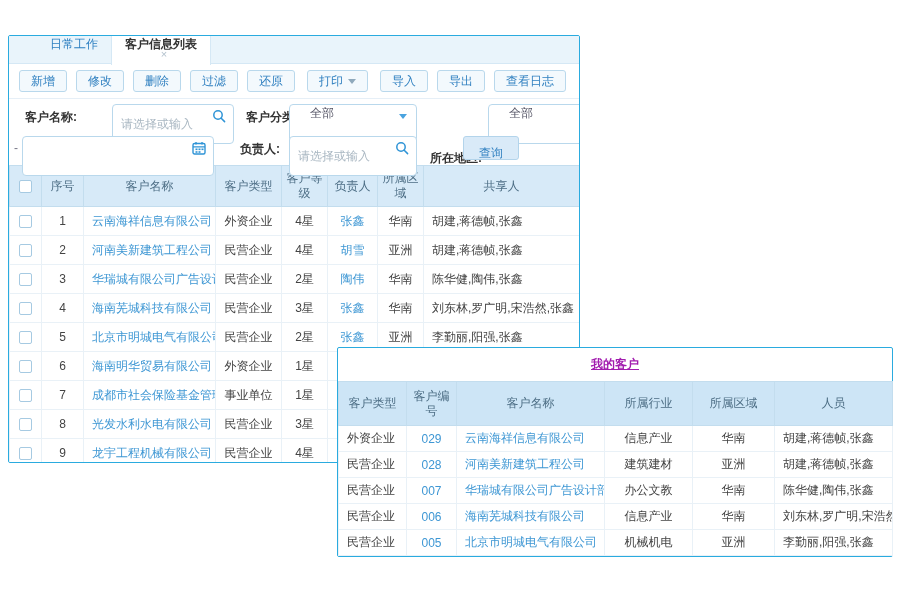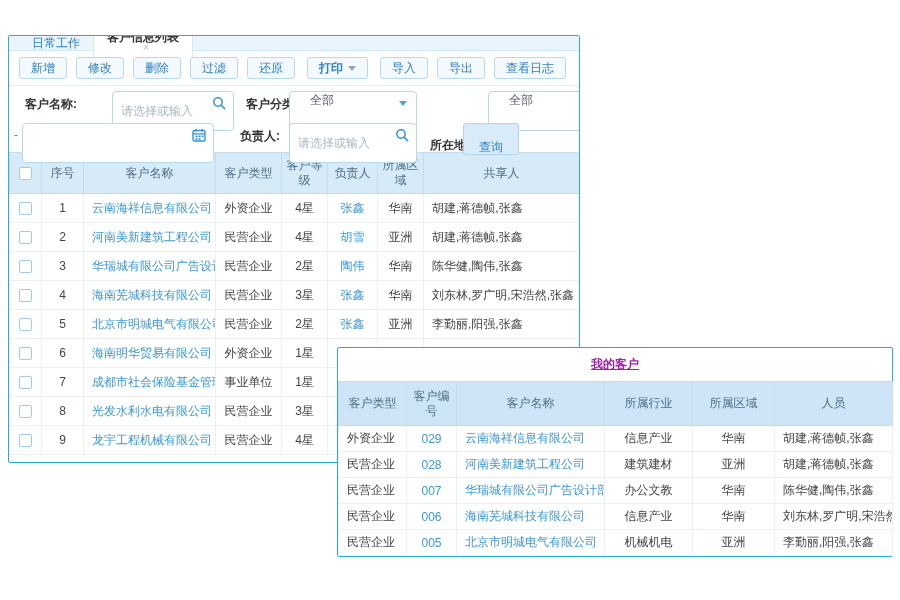--- a/index.html
+++ b/index.html
@@ -4,41 +4,41 @@
 <style>
   * { margin:0; padding:0; box-sizing:border-box; }
   html,body { width:900px; height:600px; background:#fff; font-family:"Liberation Sans","DejaVu Sans",sans-serif; }
   .canvas { position:relative; width:900px; height:600px; background:#fff; overflow:hidden; }
 
   .panel { position:absolute; background:#fff; border:1px solid #2aabdf; border-radius:2px; }
   .main-panel { left:8px; top:35px; width:572px; height:428px; overflow:hidden; z-index:1; }
   .overlay-panel { left:337px; top:347px; width:556px; height:210px; z-index:10; }
 
   
-  .tabbar { height:15px; background:#e9f4fb; border-bottom:1px solid #d5e8f5; display:flex; align-items:center; padding-left:10px; }
+  .tabbar { height:28px; background:#e9f4fb; border-bottom:1px solid #d5e8f5; display:flex; align-items:flex-start; padding-left:28px; }
   .tab { padding:0 13px; display:flex; align-items:center; font-size:12px; color:#2d7fc1; cursor:pointer; white-space:nowrap; }
   .tab.active { background:#fff; color:#333; font-weight:bold; border-left:1px solid #d5e8f5; border-right:1px solid #d5e8f5; margin-bottom:-1px;flex-direction:column; }
   .tab-close { color:#b3c2cd; font-weight:normal; font-size:11px; margin-left:6px; position:relative; top:-5px; }
 
   
   .toolbar { height:32px; display:flex; align-items:center; gap:9px; padding:17px 10px; border-bottom:1px solid #e6eff7; }
   .tbtn { height:22px; padding:0 11px; background:#f3f9fd; border:1px solid #b9d8ec; border-radius:3px; color:#3080c0; font-size:12px; display:inline-flex; align-items:center; gap:5px; cursor:pointer; white-space:nowrap; }
   .caret { width:0; height:0; border-left:4px solid transparent; border-right:4px solid transparent; border-top:5px solid #8fa9bc; display:inline-block; }
 
   
   .filters { position:relative; height:66px; }
   .flabel { position:absolute; font-size:12px; font-weight:bold; color:#333; }
   .fdash { position:absolute; font-size:12px; color:#778; }
   .finput, .fselect { position:absolute; height:40px; border:1px solid #b9d8ec; border-radius:4px; background:#fff; font-size:12px; color:#556; }
   .finput input { width:100%; height:100%; border:none; outline:none; background:transparent; font-size:12px; color:#556; padding:0 26px 0 8px; font-family:inherit; }
   .finput input::placeholder { color:#a9b7c2; }
   .fselect { display:flex; align-items:flex-start; padding-left:20px; cursor:pointer; }
   .sel-caret { position:absolute; right:9px; top:9px; width:0; height:0; border-left:4px solid transparent; border-right:4px solid transparent; border-top:5px solid #4aa3df; }
   .icon-right { position:absolute; right:7px; top:4px; }
-  .search-btn { position:absolute; height:24px; padding:15px 15px; background:#d9eaf8; border:1px solid #b3d4eb; border-radius:3px; color:#3080c0; font-size:12px; cursor:pointer; }
+  .search-btn { position:absolute; height:24px; padding:8px 15px; background:#d9eaf8; border:1px solid #b3d4eb; border-radius:3px; color:#3080c0; font-size:12px; cursor:pointer; }
 
   
   table { border-collapse:collapse; table-layout:fixed; font-size:12px; }
   .main-table { width:570px; }
   .ov-table { width:554px; }
   th { background:#d7eaf8; color:#4d6e85; font-weight:normal; border:1px solid #c3ddee; padding:2px; line-height:15px; }
   .main-table th { height:41px; }
   .ov-table th { height:44px; background:#cde5f6; }
   td { border:1px solid #e9f1f7; color:#444; padding:0 4px; overflow:hidden; white-space:nowrap; }
   .main-table td { height:29px; }
@@ -67,21 +67,21 @@
         <span class="tab-close">×</span>
       </div>
     </div>
 
     <div class="toolbar">
       <button class="tbtn">新增</button>
       <button class="tbtn">修改</button>
       <button class="tbtn">删除</button>
       <button class="tbtn">过滤</button>
       <button class="tbtn">还原</button>
-      <button class="tbtn" style="margin-left:3px;font-weight:bold;">
+      <button class="tbtn" style="margin-left:3px;">
         <span>打印</span>
         <span class="caret"></span>
       </button>
       <button class="tbtn" style="margin-left:3px;">导入</button>
       <button class="tbtn">导出</button>
       <button class="tbtn">查看日志</button>
     </div>
 
     <div class="filters">
 

